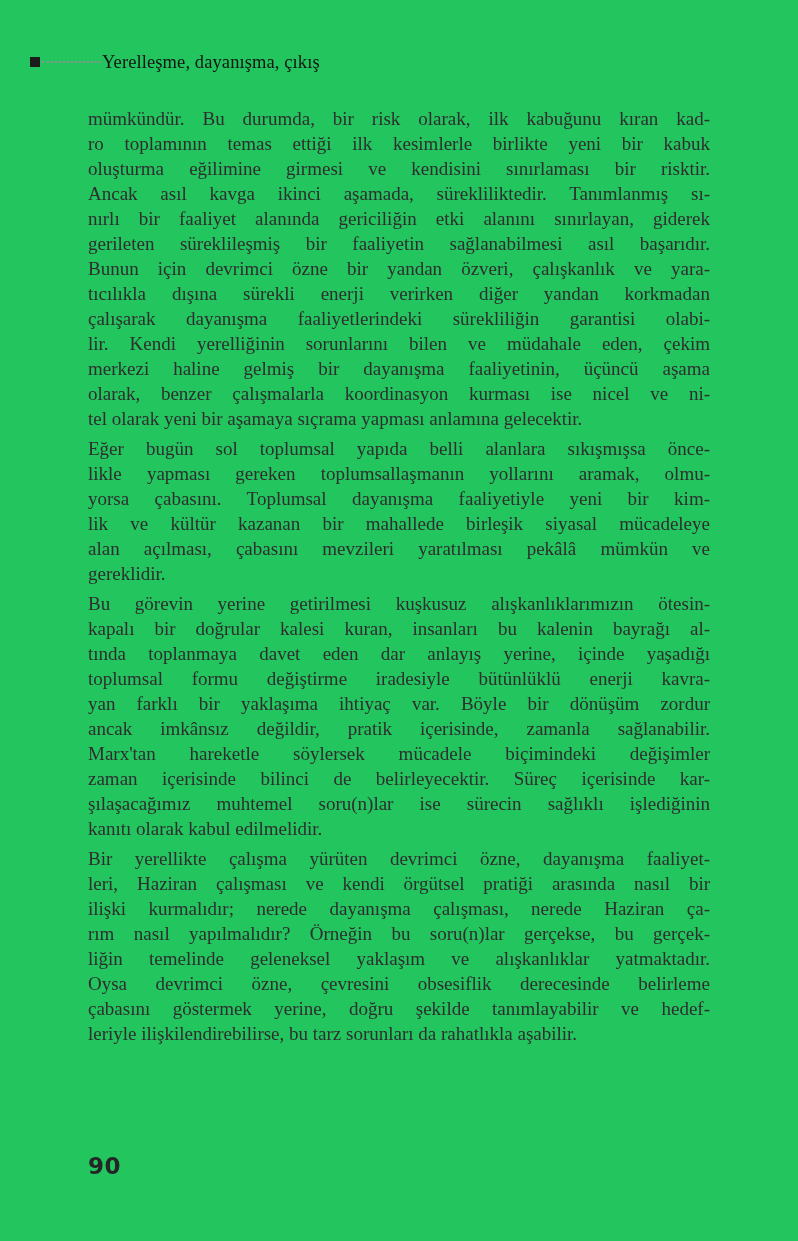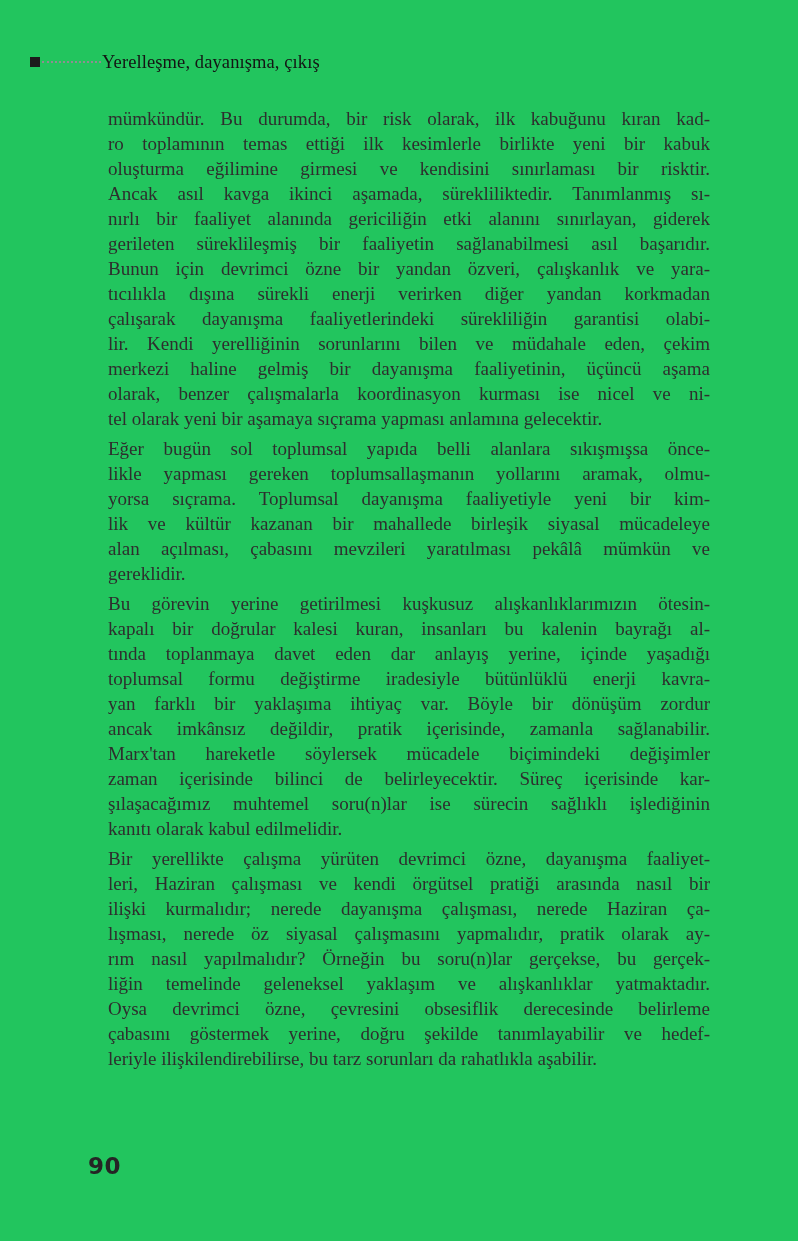--- a/index.html
+++ b/index.html
@@ -55,21 +55,20 @@
     line-height: 25px;
     color: #2e2e2e;
   }
   .para {
     margin: 0 0 5px 0;
   }
   .line {
     text-align: justify;
     text-align-last: justify;
     white-space: normal;
-    margin-left: 20px;
   }
   .line.last {
     text-align-last: left;
   }
   
   .page-number {
     position: absolute;
     left: 88px;
     top: 1153px;
     font-family: "DejaVu Sans", "Liberation Sans", sans-serif;
@@ -102,42 +101,41 @@
         <div class="line">tıcılıkla dışına sürekli enerji verirken diğer yandan korkmadan</div>
         <div class="line">çalışarak dayanışma faaliyetlerindeki sürekliliğin garantisi olabi-</div>
         <div class="line">lir. Kendi yerelliğinin sorunlarını bilen ve müdahale eden, çekim</div>
         <div class="line">merkezi haline gelmiş bir dayanışma faaliyetinin, üçüncü aşama</div>
         <div class="line">olarak, benzer çalışmalarla koordinasyon kurması ise nicel ve ni-</div>
         <div class="line last">tel olarak yeni bir aşamaya sıçrama yapması anlamına gelecektir.</div>
       </div>
     <div class="para">
         <div class="line">Eğer bugün sol toplumsal yapıda belli alanlara sıkışmışsa önce-</div>
         <div class="line">likle yapması gereken toplumsallaşmanın yollarını aramak, olmu-</div>
-        <div class="line">yorsa sıçrama. Toplumsal dayanışma faaliyetiyle yeni bir kim-</div>
+        <div class="line">yorsa çabasını. Toplumsal dayanışma faaliyetiyle yeni bir kim-</div>
         <div class="line">lik ve kültür kazanan bir mahallede birleşik siyasal mücadeleye</div>
         <div class="line">alan açılması, çabasını mevzileri yaratılması pekâlâ mümkün ve</div>
         <div class="line last">gereklidir.</div>
       </div>
     <div class="para">
         <div class="line">Bu görevin yerine getirilmesi kuşkusuz alışkanlıklarımızın ötesin-</div>
         <div class="line">kapalı bir doğrular kalesi kuran, insanları bu kalenin bayrağı al-</div>
         <div class="line">tında toplanmaya davet eden dar anlayış yerine, içinde yaşadığı</div>
         <div class="line">toplumsal formu değiştirme iradesiyle bütünlüklü enerji kavra-</div>
         <div class="line">yan farklı bir yaklaşıma ihtiyaç var. Böyle bir dönüşüm zordur</div>
         <div class="line">ancak imkânsız değildir, pratik içerisinde, zamanla sağlanabilir.</div>
         <div class="line">Marx'tan hareketle söylersek mücadele biçimindeki değişimler</div>
         <div class="line">zaman içerisinde bilinci de belirleyecektir. Süreç içerisinde kar-</div>
         <div class="line">şılaşacağımız muhtemel soru(n)lar ise sürecin sağlıklı işlediğinin</div>
         <div class="line last">kanıtı olarak kabul edilmelidir.</div>
       </div>
     <div class="para">
         <div class="line">Bir yerellikte çalışma yürüten devrimci özne, dayanışma faaliyet-</div>
         <div class="line">leri, Haziran çalışması ve kendi örgütsel pratiği arasında nasıl bir</div>
         <div class="line">ilişki kurmalıdır; nerede dayanışma çalışması, nerede Haziran ça-</div>
-        <div class="line">lışması, nerede öz siyasal çalışmasını yapmalıdır, pratik olarak ay-</div>
         <div class="line">rım nasıl yapılmalıdır? Örneğin bu soru(n)lar gerçekse, bu gerçek-</div>
         <div class="line">liğin temelinde geleneksel yaklaşım ve alışkanlıklar yatmaktadır.</div>
         <div class="line">Oysa devrimci özne, çevresini obsesiflik derecesinde belirleme</div>
         <div class="line">çabasını göstermek yerine, doğru şekilde tanımlayabilir ve hedef-</div>
         <div class="line last">leriyle ilişkilendirebilirse, bu tarz sorunları da rahatlıkla aşabilir.</div>
       </div>
   </div>
 
   <div class="page-number">90</div>
 

